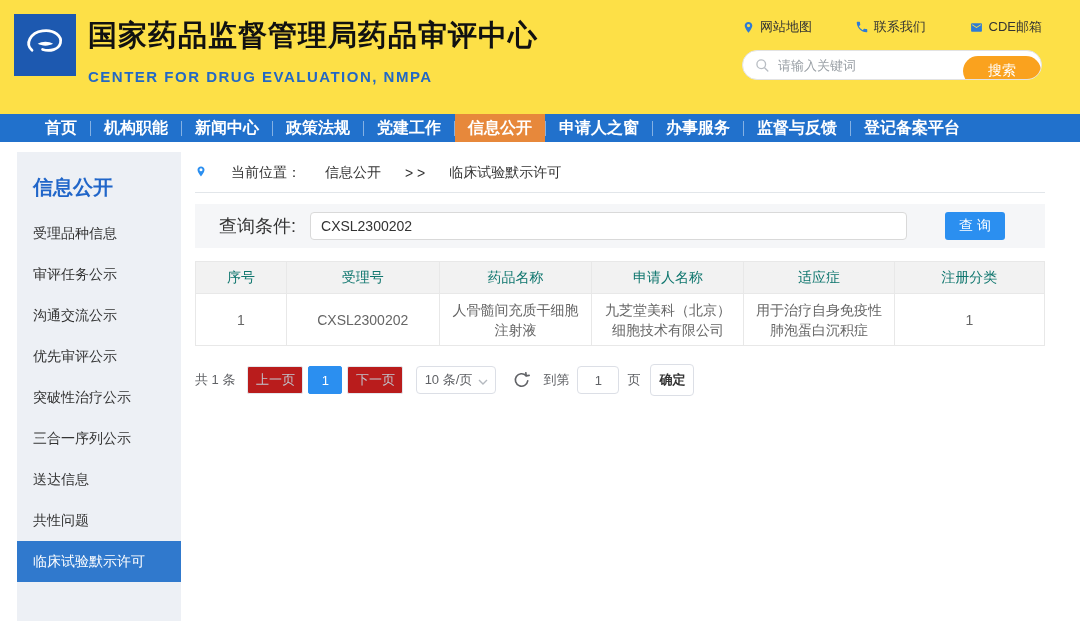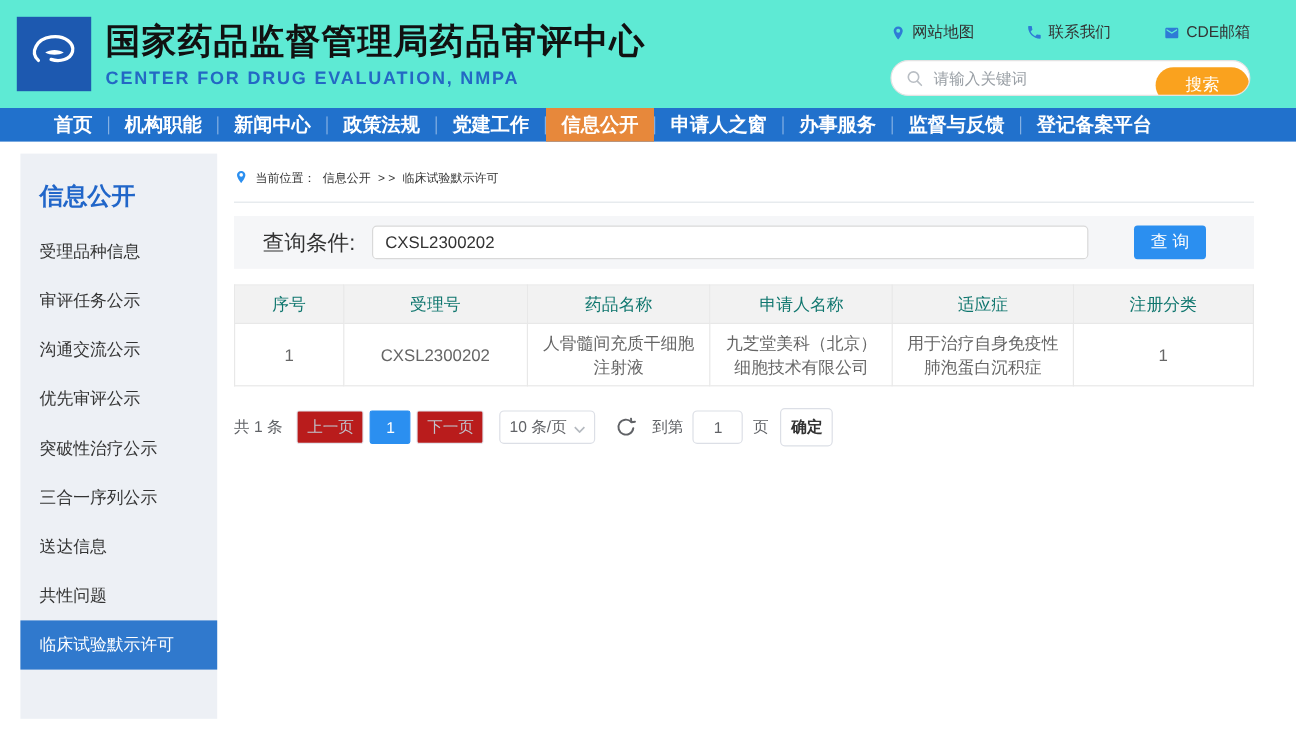--- a/index.html
+++ b/index.html
@@ -1,26 +1,26 @@
 <!DOCTYPE html>
 <html><head>
 <meta charset="utf-8">
 <style>
   * { margin: 0; padding: 0; box-sizing: border-box; }
   html,body { width: 1080px; height: 621px; }
   body { font-family: "Liberation Sans", "DejaVu Sans", sans-serif; background: #fff; }
   .page { position: relative; width: 1080px; height: 621px; overflow: hidden; background: #fff; }
 
   
-  .top-header { position: relative; height: 90px; background: #5eead4; }
+  .top-header { position: relative; height: 114px; background: #fde047; }
   .brand { position: absolute; left: 14px; top: 14px; display: flex; align-items: flex-start; }
   .logo { width: 62px; height: 62px; background: #1d59b0; display: flex; align-items: center; justify-content: center; }
   .brand-text { margin-left: 12px; padding-top: 4px; }
   .site-title { font-size: 29px; font-weight: bold; color: #111; letter-spacing: 1px; line-height: 34px; }
-  .site-subtitle { margin-top: 5px; font-size: 15px; font-weight: bold; color: #2368c4; letter-spacing: 1.5px; }
+  .site-subtitle { margin-top: 16px; font-size: 15px; font-weight: bold; color: #2368c4; letter-spacing: 1.5px; }
 
   .top-right { position: absolute; right: 38px; top: 18px; width: 300px; }
   .quick-links { display: flex; justify-content: space-between; align-items: center; }
   .quick-link { display: flex; align-items: center; gap: 5px; font-size: 13px; color: #333; cursor: pointer; text-decoration: none; }
   .quick-link svg { display: block; }
 
   .search-bar { margin-top: 14px; height: 30px; border: 1px solid #e3e3e3; border-radius: 15px; background: #fff; display: flex; align-items: center; overflow: hidden; }
   .search-bar .mag { margin-left: 12px; display: flex; }
   .search-input { flex: 1; border: none; outline: none; font-size: 13px; color: #333; padding: 0 8px; min-width: 0; background: transparent; }
   .search-input::placeholder { color: #9aa0a6; }
@@ -33,21 +33,21 @@
   .nav-divider { width: 1px; height: 15px; background: rgba(255,255,255,0.45); align-self: center; }
 
   
   .content { display: flex; align-items: flex-start; }
   .sidebar { margin: 10px 0 0 17px; width: 164px; min-height: 471px; background: #edf0f5; padding-bottom: 4px; }
   .sidebar-title { padding: 22px 16px 12px 16px; font-size: 20px; font-weight: bold; color: #2166c9; }
   .sidebar-item { padding: 12px 16px; font-size: 14px; color: #333; cursor: pointer; line-height: 17px; }
   .sidebar-item.active { background: #3079cd; color: #fff; }
 
   .main { flex: 1; margin: 10px 35px 0 14px; }
-  .breadcrumb { display: flex; align-items: center; gap: 6px; padding: 12px 0 10px 0; border-bottom: 1px solid #e2e6ea; font-size: 10px; color: #333; }
+  .breadcrumb { display: flex; align-items: center; gap: 24px; padding: 12px 0 10px 0; border-bottom: 1px solid #e2e6ea; font-size: 14px; color: #333; }
   .breadcrumb a { color: #333; text-decoration: none; cursor: pointer; }
 
   .query-bar { margin-top: 11px; background: #f5f6f8; height: 44px; display: flex; align-items: center; }
   .query-label { margin-left: 24px; font-size: 18px; color: #333; }
   .query-input { margin-left: 14px; width: 597px; height: 28px; border: 1px solid #d9d9d9; border-radius: 4px; background: #fff; padding: 0 10px; font-size: 14px; color: #333; outline: none; font-family: inherit; }
   .query-btn { margin-left: 38px; width: 60px; height: 28px; border: none; border-radius: 3px; background: #2b8ff0; color: #fff; font-size: 14px; cursor: pointer; font-family: inherit; letter-spacing: 4px; padding-left: 4px; }
 
   table.results { margin-top: 13px; width: 100%; border-collapse: collapse; table-layout: fixed; }
   table.results th, table.results td { border: 1px solid #e8e8e8; text-align: center; font-weight: normal; }
   table.results th { height: 32px; background: #f2f2f2; color: #0f766e; font-size: 14px; }

